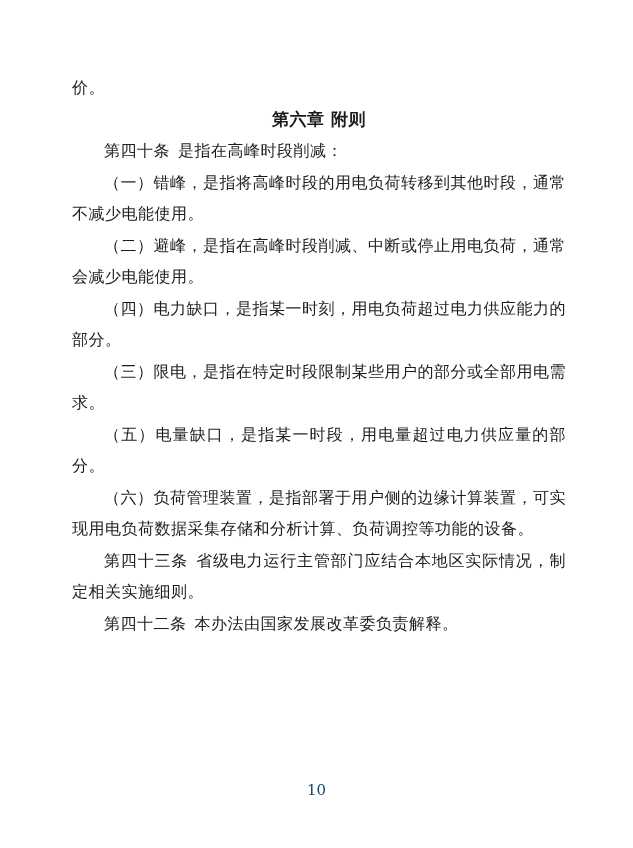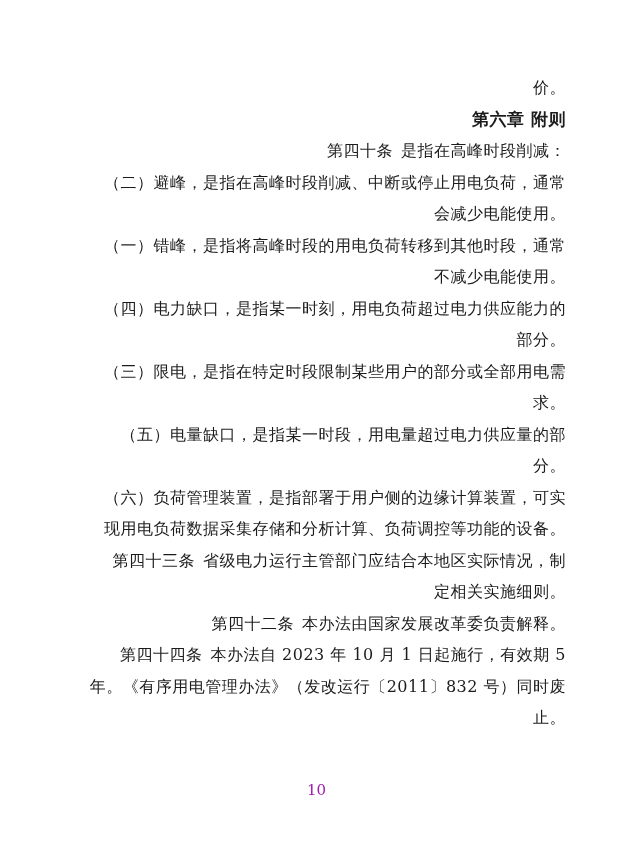--- a/index.html
+++ b/index.html
@@ -21,21 +21,20 @@
     left: 72px;
     top: 72px;
     width: 494px;
     font-size: 16px;
     line-height: 31.5px;
     text-align: justify;
     letter-spacing: 0.5px;
   }
   .content p {
     margin: 0;
-    text-align: right;
   }
   .para {
     text-indent: 2em;
   }
   .continuation {
     text-indent: 0;
   }
   .chapter {
     text-align: center;
     text-indent: 0;
@@ -49,53 +48,52 @@
     margin-right: 8px;
   }
   .footer {
     position: absolute;
     top: 780px;
     left: 0;
     width: 100%;
     text-align: center;
     font-size: 15px;
     line-height: 20px;
-    color: #a21caf;
+    color: #0c4a6e;
   }
 </style>
 </head>
 <body>
 
 <div class="page">
   <div class="content">
 
     <p class="continuation">价。</p>
 
     <p class="chapter">第六章 附则</p>
 
     <div>
 
         <p class="para"><span class="lead">第四十条</span><span>是指在高峰时段削减：</span></p>
 
+        <p class="para"><span>（一）错峰，是指将高峰时段的用电负荷转移到其他时段，通常不减少电能使用。</span></p>
+
         <p class="para"><span>（二）避峰，是指在高峰时段削减、中断或停止用电负荷，通常会减少电能使用。</span></p>
-
-        <p class="para"><span>（一）错峰，是指将高峰时段的用电负荷转移到其他时段，通常不减少电能使用。</span></p>
 
         <p class="para"><span>（四）电力缺口，是指某一时刻，用电负荷超过电力供应能力的部分。</span></p>
 
         <p class="para"><span>（三）限电，是指在特定时段限制某些用户的部分或全部用电需求。</span></p>
 
         <p class="para"><span>（五）电量缺口，是指某一时段，用电量超过电力供应量的部分。</span></p>
 
         <p class="para"><span>（六）负荷管理装置，是指部署于用户侧的边缘计算装置，可实现用电负荷数据采集存储和分析计算、负荷调控等功能的设备。</span></p>
 
 
         <p class="para"><span class="lead">第四十三条</span><span>省级电力运行主管部门应结合本地区实际情况，制定相关实施细则。</span></p>
 
         <p class="para"><span class="lead">第四十二条</span><span>本办法由国家发展改革委负责解释。</span></p>
 
-        <p class="para"><span class="lead">第四十四条</span><span>本办法自 2023 年 10 月 1 日起施行，有效期 5 年。《有序用电管理办法》（发改运行〔2011〕832 号）同时废止。</span></p>
       </div>
 
   </div>
 
   <div class="footer">10</div>
 </div>
 
 </body></html>

